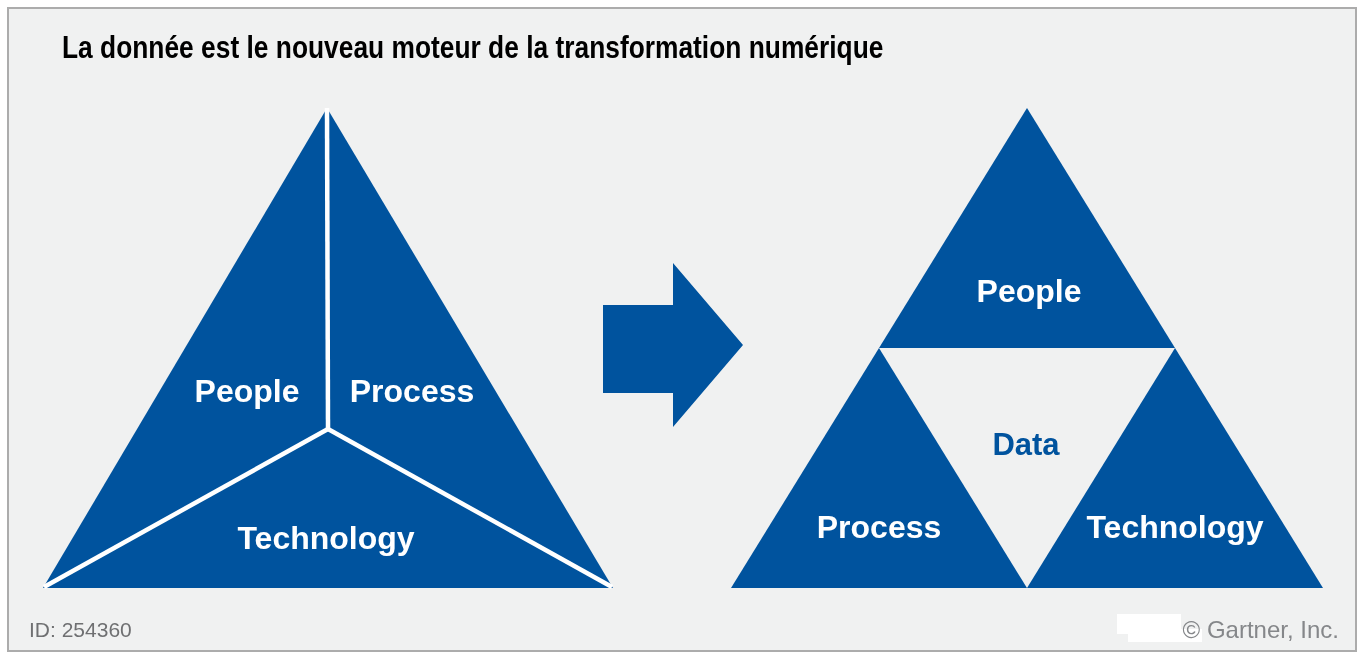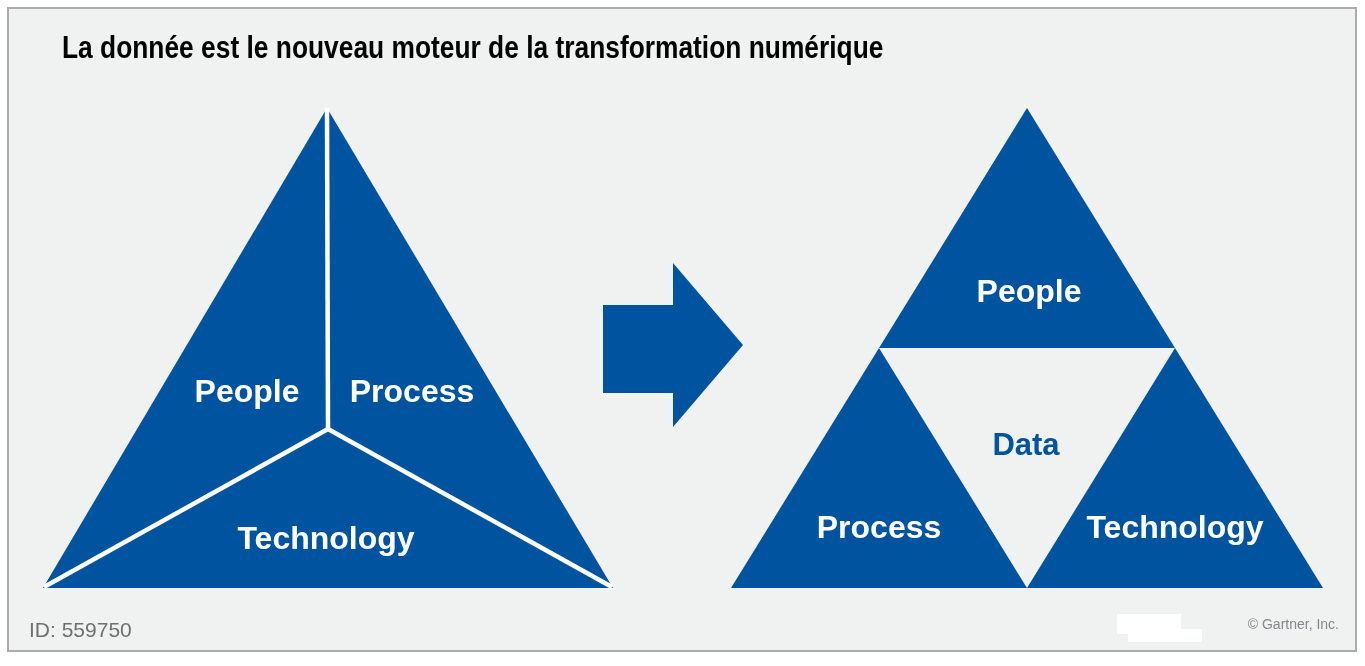--- a/index.html
+++ b/index.html
@@ -53,21 +53,21 @@
     position: absolute;
     left: 29px;
     top: 618px;
     font-size: 21px;
     color: #6f7072;
   }
   .footer-attribution {
     position: absolute;
     right: 26px;
     top: 616px;
-    font-size: 14px;
+    font-size: 24px;
     color: #85878a;
     white-space: nowrap;
   }
   .logo-blob-1 {
     position: absolute;
     left: 1117px;
     top: 614px;
     width: 64px;
     height: 20px;
     background: #ffffff;
@@ -107,16 +107,16 @@
   <g>
     <polygon points="1027,108 731,588 1323,588" fill="#00539e"></polygon>
     <polygon points="879,348 1175,348 1027,588" fill="#f0f1f1"></polygon>
     <text class="tri-label" x="1029" y="302" text-anchor="middle">People</text>
     <text class="tri-label-dark" x="1026" y="455" text-anchor="middle">Data</text>
     <text class="tri-label" x="879" y="538" text-anchor="middle">Process</text>
     <text class="tri-label" x="1175" y="538" text-anchor="middle">Technology</text>
   </g>
 </svg>
 
-<div class="footer-id">ID: 559750</div>
+<div class="footer-id">ID: 254360</div>
 <div class="logo-blob-1"></div>
 <div class="logo-blob-2"></div>
 <div class="footer-attribution">© Gartner, Inc.</div>
 
 </body></html>

